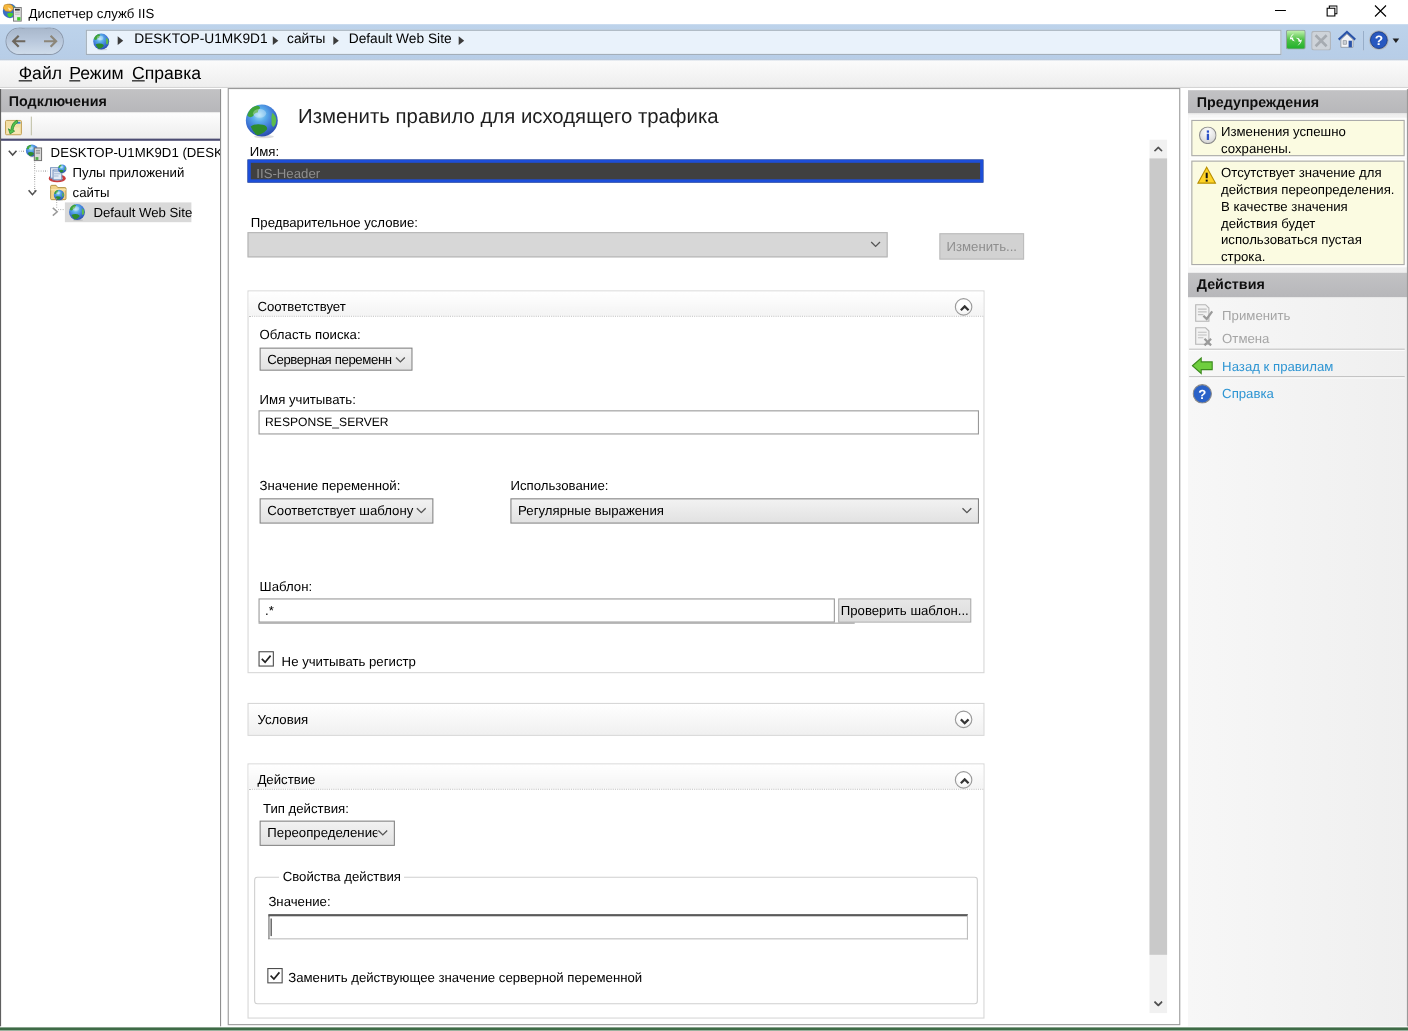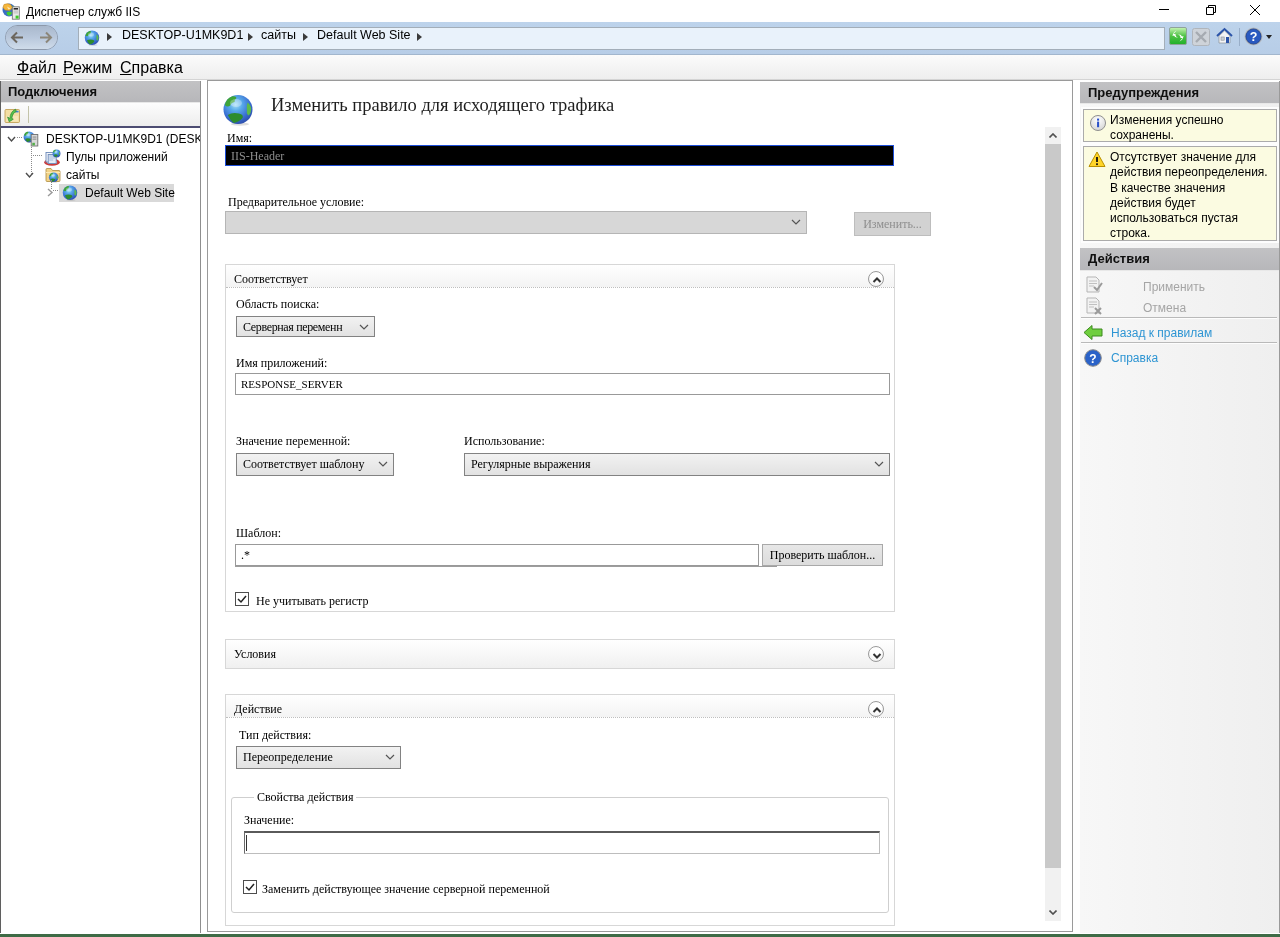--- a/index.html
+++ b/index.html
@@ -32,25 +32,25 @@
   font-weight:bold; font-size:13px; color:#0f0f0f; padding:3px 0 0 8px; }
 #lefttoolbar { left:0; top:22px; width:200px; height:25px;
   background:linear-gradient(#fdfdfd,#ededed); border-bottom:2px solid #4c4c72; }
 #tree { left:0; top:47px; width:200px; }
 .trow { position:absolute; height:18px; font-size:12px; white-space:nowrap; }
 .dotv { position:absolute; width:1px; background-image:linear-gradient(#8a8a8a 1px, transparent 1px); background-size:1px 2px; }
 .doth { position:absolute; height:1px; background-image:linear-gradient(90deg,#8a8a8a 1px, transparent 1px); background-size:2px 1px; }
 .tsel { background:#d9d9d9; }
 
 
-#content { left:207px; top:80px; width:866px; height:852px; background:#fff; border:1px solid #9a9a9a;font-family:Liberation Serif, serif; }
+#content { left:207px; top:80px; width:866px; height:852px; background:#fff; border:1px solid #9a9a9a; }
 #ctitle { left:63px; top:14px; font-size:18.5px; color:#1e1e1e; }
 label { position:absolute; font-size:12px; color:#000; white-space:nowrap; }
 .tinput { position:absolute; background:#fff; border:1px solid #999; font-size:12px; padding:3px 5px 0 5px; }
-.dis-input { background:#000000; border:1px solid #1d4ed8; color:#8e8e8e; }
+.dis-input { background:#404040; border:3px solid #1d4ed8; color:#8e8e8e; }
 .combo { position:absolute; background:linear-gradient(#f2f2f2,#e2e2e2); border:1px solid #828282; font-size:12px; }
 .combo .ctext { position:absolute; left:6px; top:3px; right:15px; white-space:nowrap; overflow:hidden; }
 .combo .chev { position:absolute; right:5px; top:7px; }
 .combo-dis { background:#d7d7d7; border:1px solid #b5b5b5; }
 .btn { position:absolute; background:linear-gradient(#e7e7e7,#dcdcdc); border:1px solid #a9a9a9; font-size:12px; text-align:center; }
 .btn-dis { background:#d2d2d2; border:1px solid #bdbdbd; color:#8e8e8e;margin-left:37px; }
 .groupbox { position:absolute; border:1px solid #d7d7d7; background:#fff; }
 .gb-header { position:absolute; left:0; top:0; right:0; height:23px;
   background:linear-gradient(#ffffff,#f4f4f4); border-bottom:1px dotted #bfbfbf; }
 .gb-title { position:absolute; left:8px; top:7px; font-size:12px; }
@@ -62,21 +62,21 @@
 
 
 #scroll { left:837px; top:46px; width:16px; height:794px; background:#f1f1f1; }
 #scrollthumb { left:0; top:17px; width:16px; height:724px; background:#c9c9c9; }
 
 
 #rightpanel { left:1080px; top:82px; width:200px; height:851px; background:linear-gradient(90deg,#f7f7f7,#efefef); }
 .alertbox { position:absolute; left:3px; width:194px; background:#fbfbe1; border:1px solid #ababab; box-shadow:0 0 0 2px #fdfdfd; font-size:12px; line-height:15.3px; }
 .alerttext { position:absolute; left:26px; top:3px; }
 .actionitem { position:absolute; left:31px; font-size:12px; white-space:nowrap; }
-.a-dis { color:#a5a5a5;margin-left:32px; }
+.a-dis { color:#a5a5a5; }
 .a-link { color:#2e95d3; }
 .sepline { position:absolute; left:1px; width:196px; border-top:1px solid #b9b9b9; border-bottom:1px solid #fdfdfd; }
 
 #bottomline { left:0; top:934px; width:1280px; height:3px; background:#3e6b46; }
 </style>
 </head>
 <body>
 
 <svg width="0" height="0" style="position:absolute">
   <defs>
@@ -291,21 +291,21 @@
           <path d="M1.5 5 L5 1.5 L8.5 5" fill="none" stroke="#333" stroke-width="2"></path>
         </svg>
     </div>
     <label style="left:10px;top:32px">Область поиска:</label>
     <div class="combo" style="left:10px;top:51px;width:139px;height:21px">
       <span class="ctext" style="letter-spacing:-0.35px">Серверная переменн</span>
       <svg class="chev" width="10" height="6" viewBox="0 0 10 6">
           <path d="M1 1 L5 5 L9 1" fill="none" stroke="#555" stroke-width="1.2"></path>
         </svg>
     </div>
-    <label style="left:10px;top:91px">Имя приложений:</label>
+    <label style="left:10px;top:91px">Имя учитывать:</label>
     <div class="tinput" style="left:9px;top:108px;width:655px;height:22px;font-size:11px;padding-top:4px">RESPONSE_SERVER</div>
     <label style="left:10px;top:169px">Значение переменной:</label>
     <div class="combo" style="left:10px;top:188px;width:158px;height:23px">
       <span class="ctext">Соответствует шаблону</span>
       <svg class="chev" width="10" height="6" viewBox="0 0 10 6">
           <path d="M1 1 L5 5 L9 1" fill="none" stroke="#555" stroke-width="1.2"></path>
         </svg>
     </div>
     <label style="left:238px;top:169px">Использование:</label>
     <div class="combo" style="left:238px;top:188px;width:426px;height:23px">
@@ -337,21 +337,21 @@
 
   <div class="groupbox" style="left:17px;top:613px;width:670px;height:232px">
     <div class="gb-header"></div>
     <div class="gb-title">Действие</div>
     <div class="circlebtn" style="right:10px;top:6px">
       <svg style="position:absolute;left:3px;top:5px" width="10" height="6" viewBox="0 0 10 6">
           <path d="M1.5 5 L5 1.5 L8.5 5" fill="none" stroke="#333" stroke-width="2"></path>
         </svg>
     </div>
     <label style="left:13px;top:33px">Тип действия:</label>
-    <div class="combo" style="left:10px;top:51px;width:165px;height:23px">
+    <div class="combo" style="left:10px;top:51px;width:123px;height:23px">
       <span class="ctext">Переопределение</span>
       <svg class="chev" width="10" height="6" viewBox="0 0 10 6">
           <path d="M1 1 L5 5 L9 1" fill="none" stroke="#555" stroke-width="1.2"></path>
         </svg>
     </div>
     <fieldset class="fs" style="left:5px;top:95px;width:658px;height:123px">
       <legend>Свойства действия</legend>
     </fieldset>
     <label style="left:18px;top:118px">Значение:</label>
     <div class="tinput" style="left:18px;top:136px;width:636px;height:23px;border:1px solid #bdbdbd;border-top:2px solid #5a5a5a;border-left:1px solid #6a6a6a">

